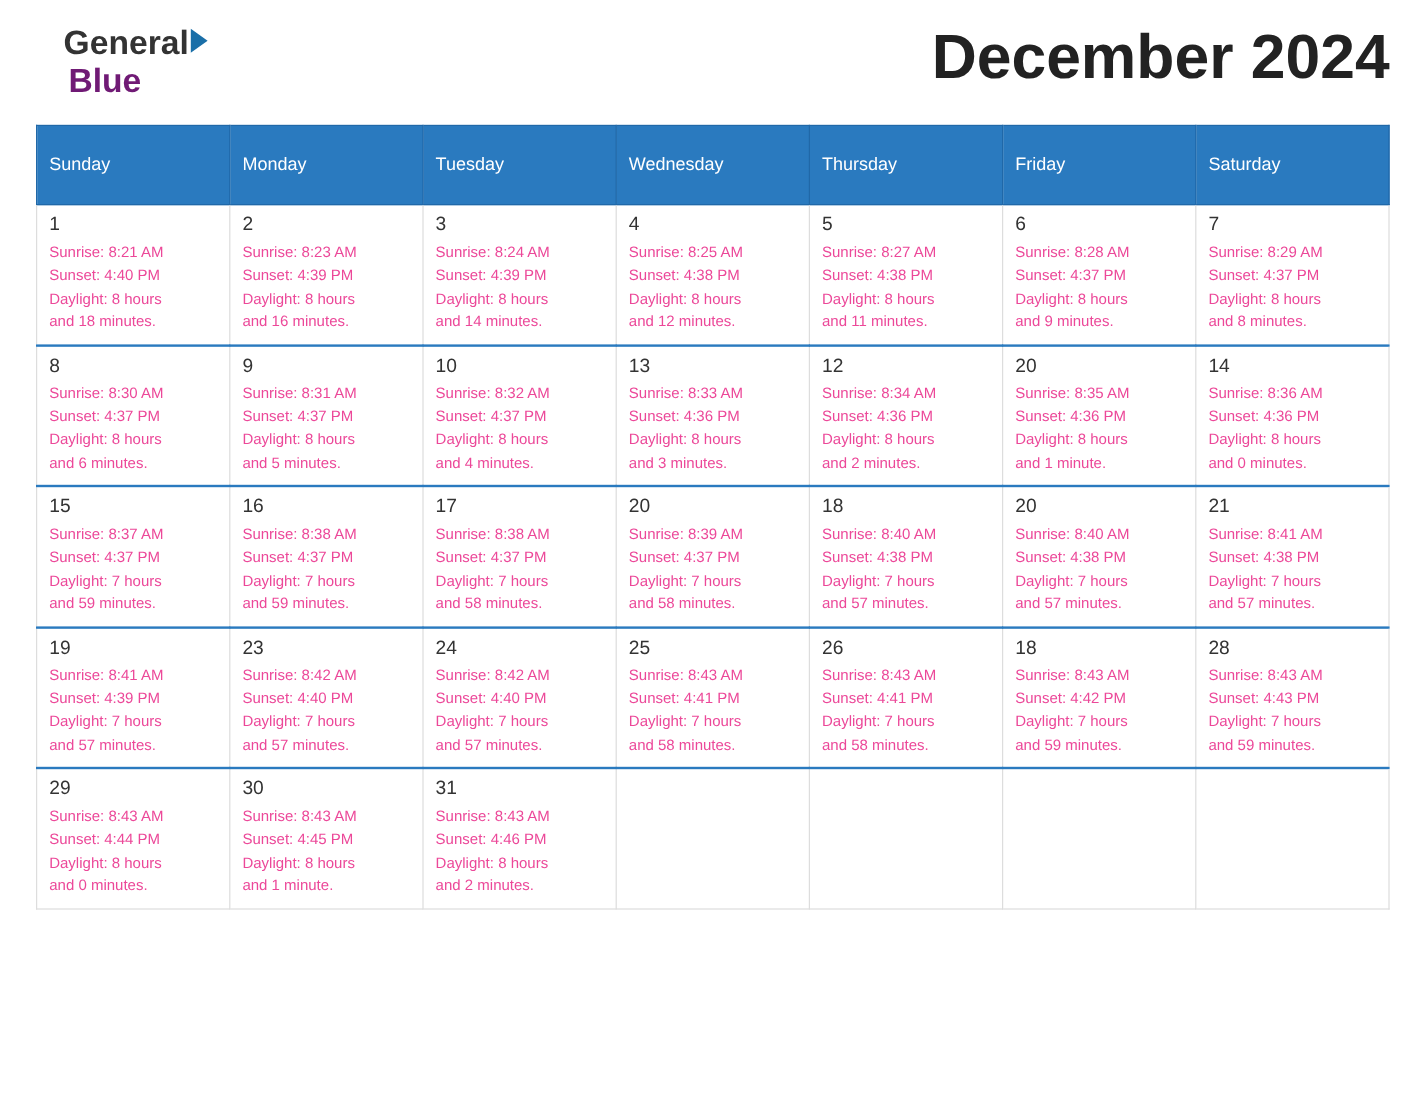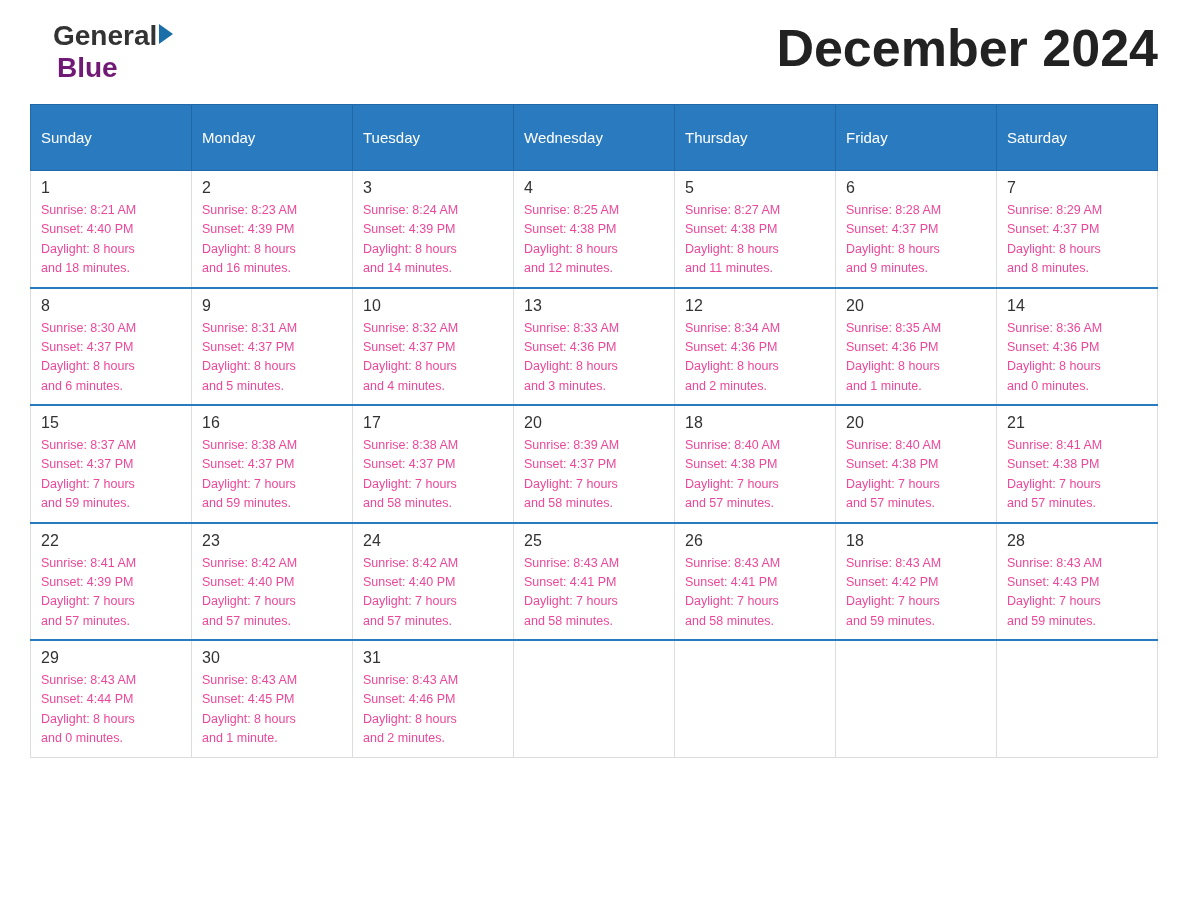--- a/index.html
+++ b/index.html
@@ -217,21 +217,21 @@
           <span class="day-num">20</span>
 <div class="day-info">Sunrise: 8:40 AM<br>Sunset: 4:38 PM<br>Daylight: 7 hours<br>and 57 minutes.</div>
         </td>
         <td>
           <span class="day-num">21</span>
 <div class="day-info">Sunrise: 8:41 AM<br>Sunset: 4:38 PM<br>Daylight: 7 hours<br>and 57 minutes.</div>
         </td>
       </tr>
       <tr>
         <td>
-          <span class="day-num">22</span>
+          <span class="day-num">19</span>
 <div class="day-info">Sunrise: 8:41 AM<br>Sunset: 4:39 PM<br>Daylight: 7 hours<br>and 57 minutes.</div>
         </td>
         <td>
           <span class="day-num">23</span>
 <div class="day-info">Sunrise: 8:42 AM<br>Sunset: 4:40 PM<br>Daylight: 7 hours<br>and 57 minutes.</div>
         </td>
         <td>
           <span class="day-num">24</span>
 <div class="day-info">Sunrise: 8:42 AM<br>Sunset: 4:40 PM<br>Daylight: 7 hours<br>and 57 minutes.</div>
         </td>

